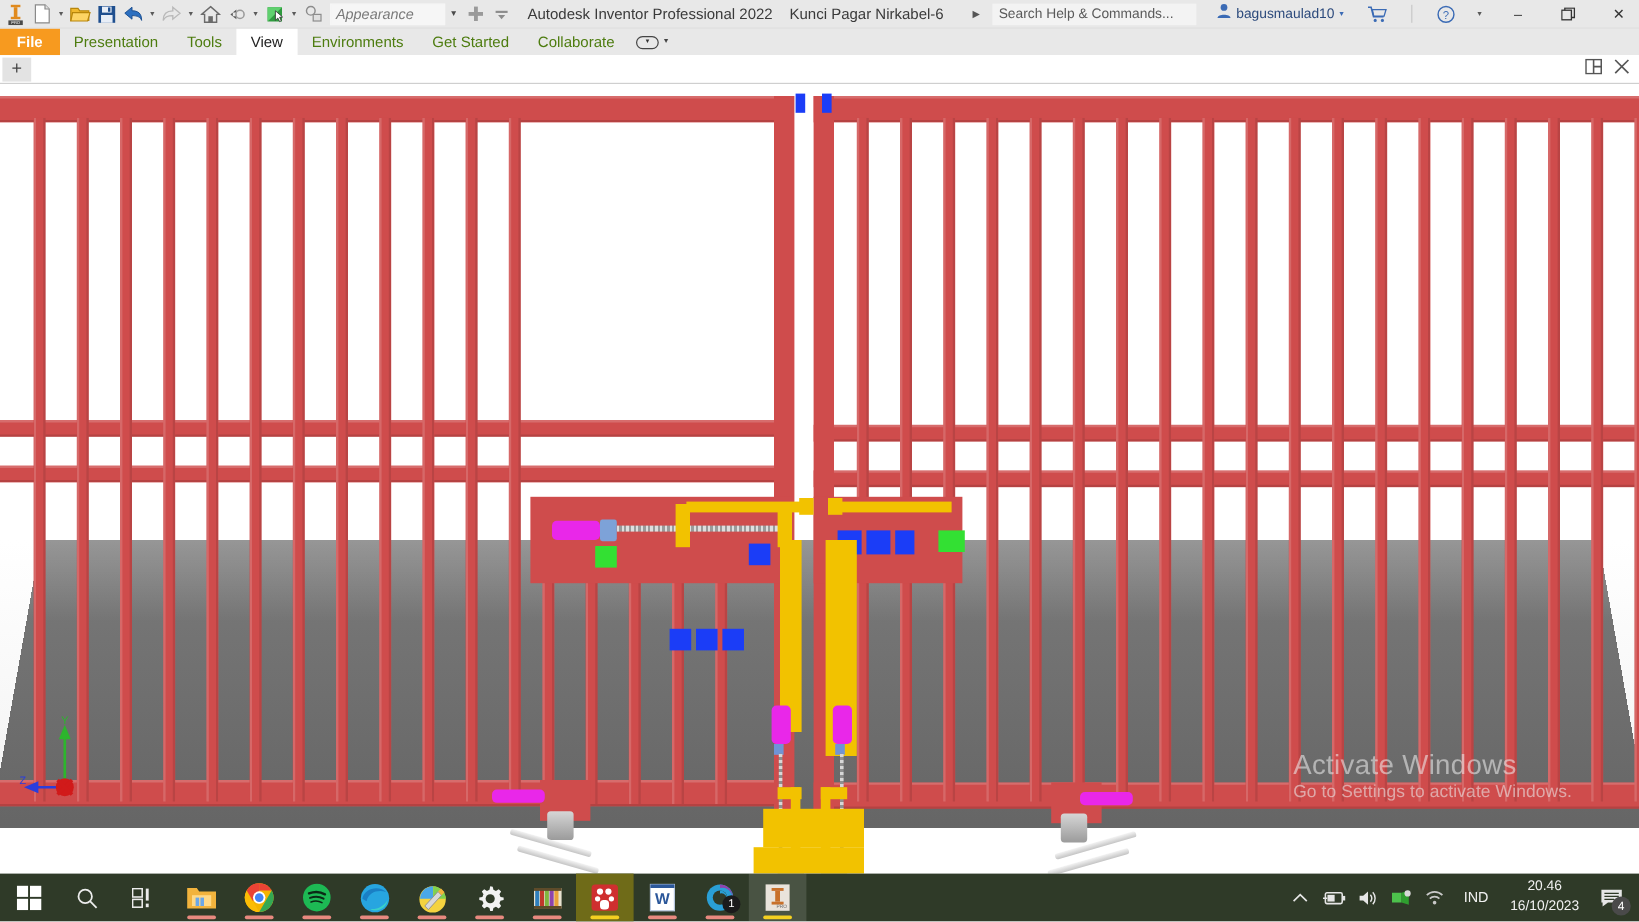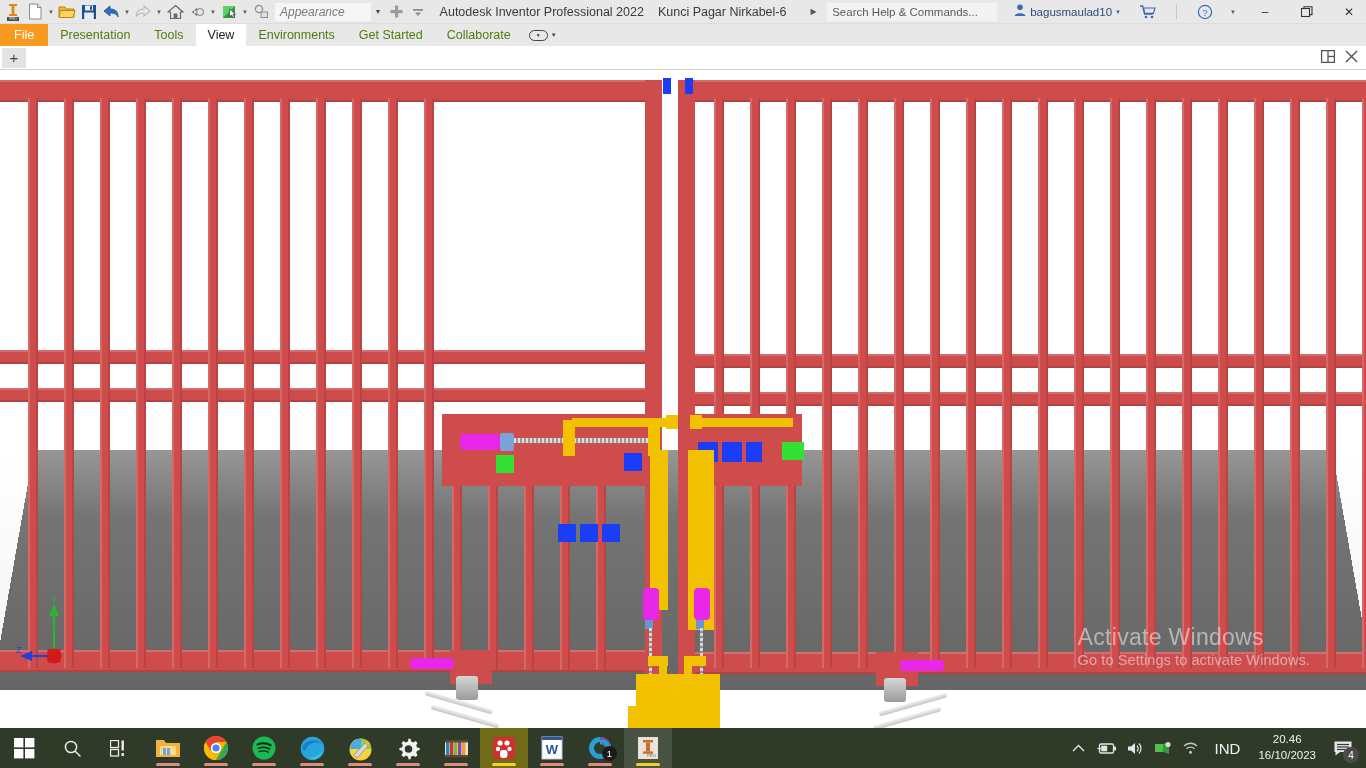--- a/index.html
+++ b/index.html
@@ -59,21 +59,21 @@
 
   
   .ribbontabs {
     position:absolute; left:0; top:24px; width:1366px; height:22px;
     background:#e8e8e8; display:flex; align-items:stretch;
   }
   .rtab {
     display:flex; align-items:center; padding:0 12px;
     font-size:12.5px; color:#4d7c0f; height:22px;
   }
-  .rtab.file { background:#f79a1f; color:#ffffff; padding:0 14px; font-weight:normal; }
+  .rtab.file { background:#f79a1f; color:#ffffff; padding:0 14px; font-weight:bold; }
   .rtab.active { background:#ffffff; color:#222; }
   .rtab-extra { display:flex; align-items:center; padding:0 6px; gap:3px; }
   .oval {
     width:19px; height:11px; border:1px solid #444; border-radius:6px;
     display:flex; align-items:center; justify-content:center;
     font-size:6px; color:#333;
   }
   .oval::after { content:"▼"; font-size:5px; }
   .mini-caret { font-size:6px; color:#444; }
 
@@ -188,21 +188,21 @@
   }
   .tray {
     margin-left:auto; display:flex; align-items:center; height:40px;
     gap:0px; padding-right:4px;
   }
   .tray-icon {
     width:28px; height:40px; display:flex; align-items:center; justify-content:center;
     color:#e6e6e6;
   }
   .tray-lang {
-    padding:0 10px; font-size:15px; color:#f0f0f0; display:flex; align-items:center; height:40px;
+    padding:0 10px; font-size:12px; color:#f0f0f0; display:flex; align-items:center; height:40px;
   }
   .tray-clock {
     display:flex; flex-direction:column; align-items:center; justify-content:center;
     height:40px; padding:0 8px; color:#f2f2f2; font-size:11.5px; line-height:1.35;
   }
   .tray-notif {
     width:38px; height:40px; display:flex; align-items:center; justify-content:center;
     position:relative;
   }
   .notif-badge {

